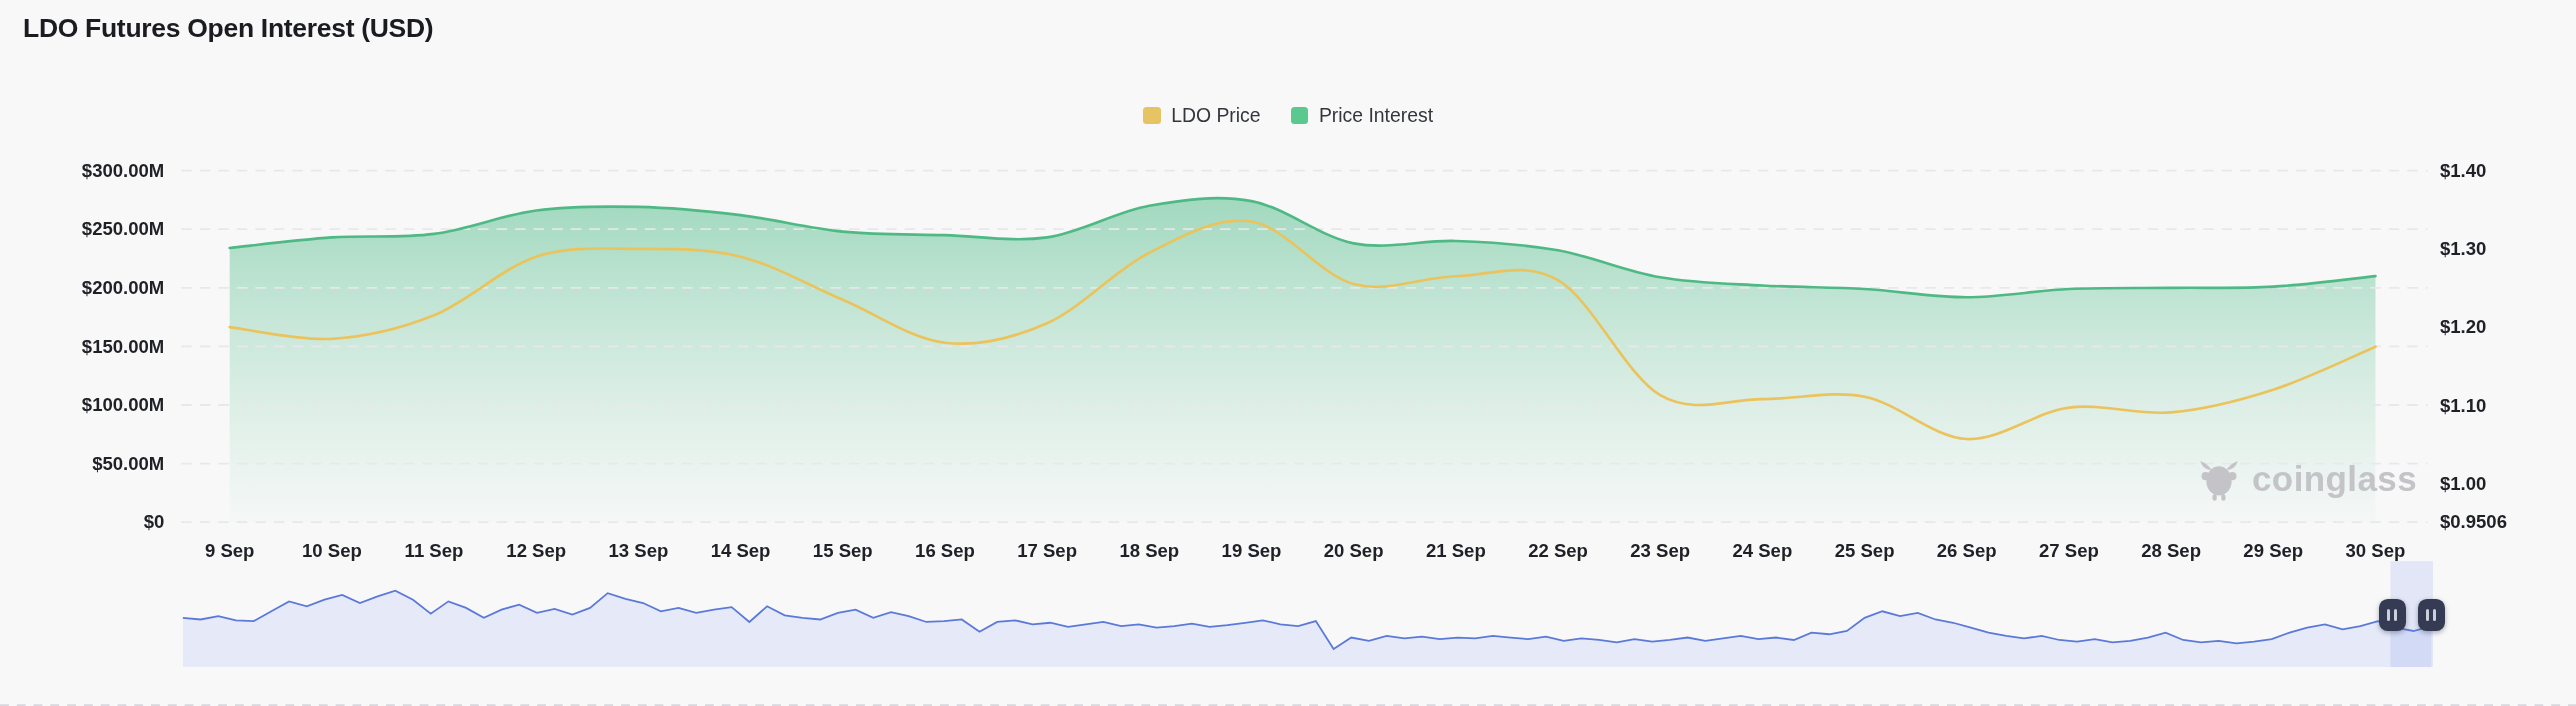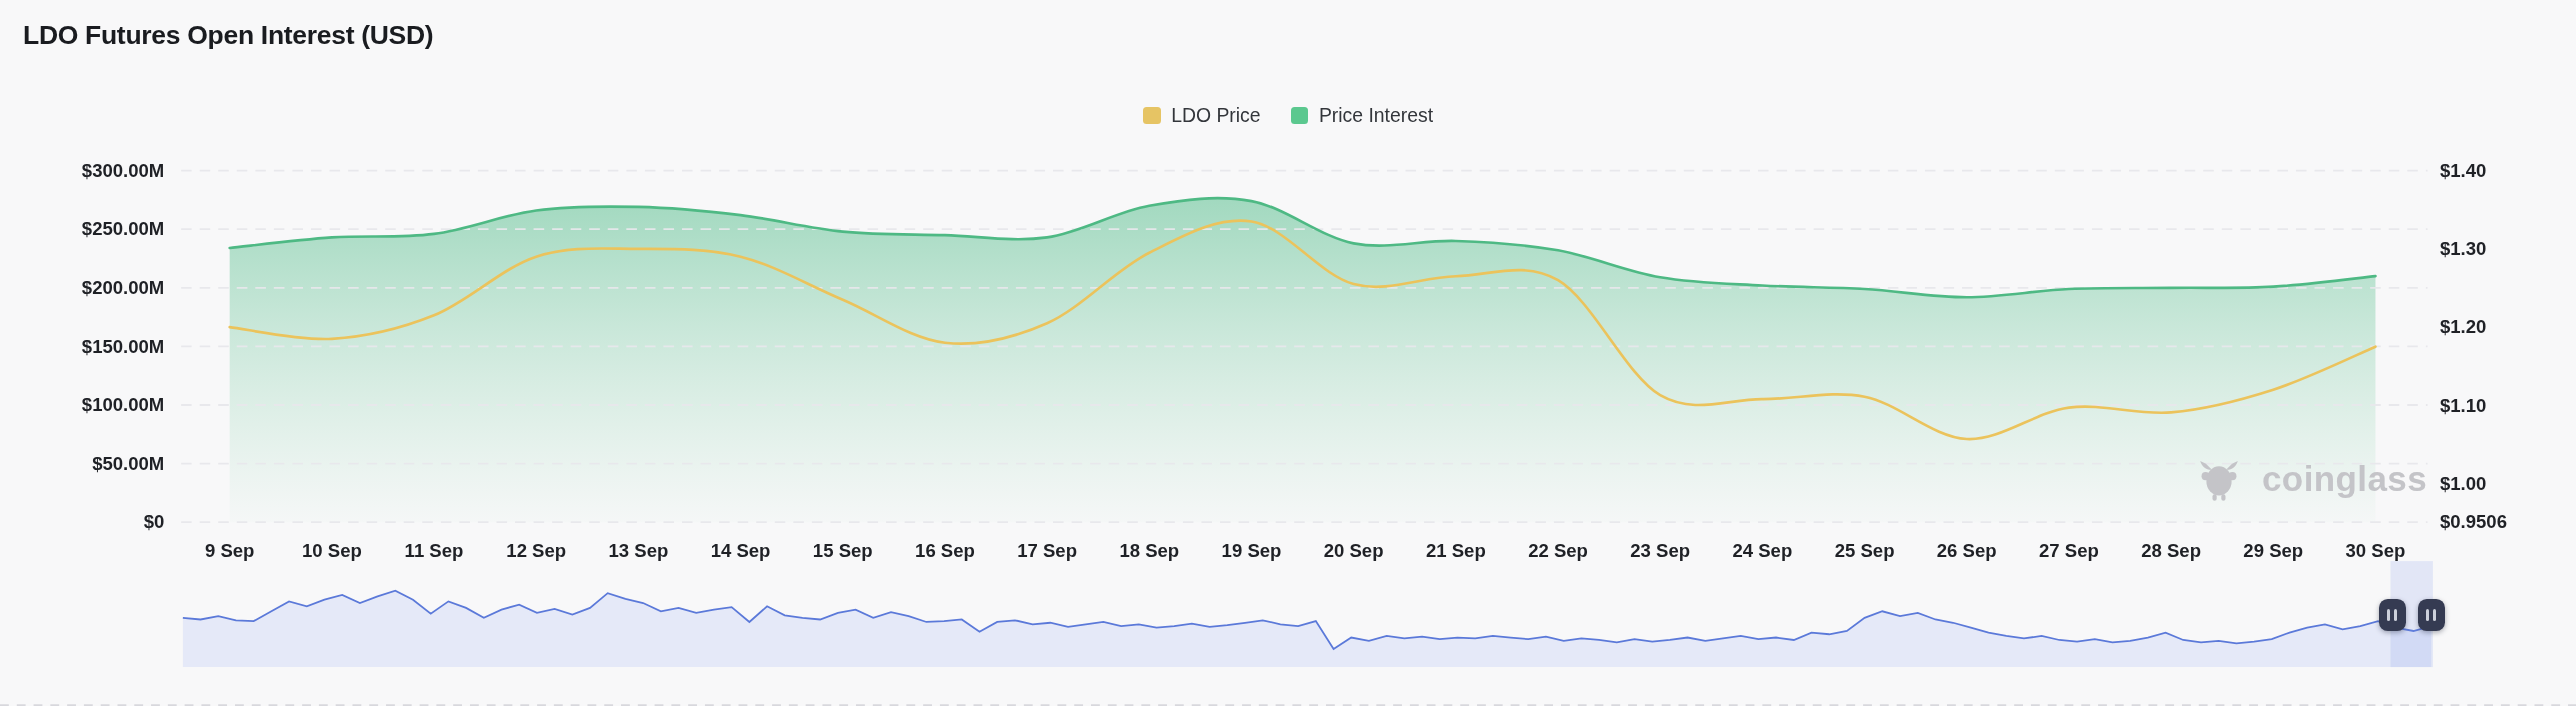--- a/index.html
+++ b/index.html
@@ -2,33 +2,33 @@
 <html style="font-size:14px"><head>
 <meta charset="utf-8">
 <style>
   html,body{margin:0;padding:0;}
   body{
     width:2576px;height:707px;position:relative;overflow:hidden;
     background:#f8f8f9;
     font-family:"Liberation Sans",sans-serif;
   }
   .title{
-    position:absolute;left:23px;top:20px;
+    position:absolute;left:23px;top:13px;
     font-size:26.5px;font-weight:700;color:#1a1c20;letter-spacing:-0.3px;
   }
   .legend{
     position:absolute;top:104px;left:0;width:100%;
     display:flex;justify-content:center;align-items:center;gap:30px;
   }
   .legend-item{display:flex;align-items:center;gap:10.6px;font-size:19.4px;color:#33363b;}
   .swatch{width:17.7px;height:17.7px;border-radius:3.5px;}
   #chart-svg{position:absolute;left:0;top:0;}
   .watermark{
     position:absolute;left:2196px;top:456px;
-    display:flex;align-items:center;gap:20px;
+    display:flex;align-items:center;gap:10px;
     color:#c4c4c8;font-size:35px;font-weight:700;letter-spacing:0.4px;
     user-select:none;
   }
   .nav-handle{
     position:absolute;width:26.5px;height:32px;background:#353b52;border-radius:8.8px;
     display:flex;align-items:center;justify-content:center;gap:4.4px;
     box-shadow:0 1.8px 5.3px rgba(20,25,45,0.35);
   }
   .nav-handle span{width:2.7px;height:12.4px;background:#ccd0db;border-radius:1.8px;}
   svg text{font-family:"Liberation Sans",sans-serif;}

